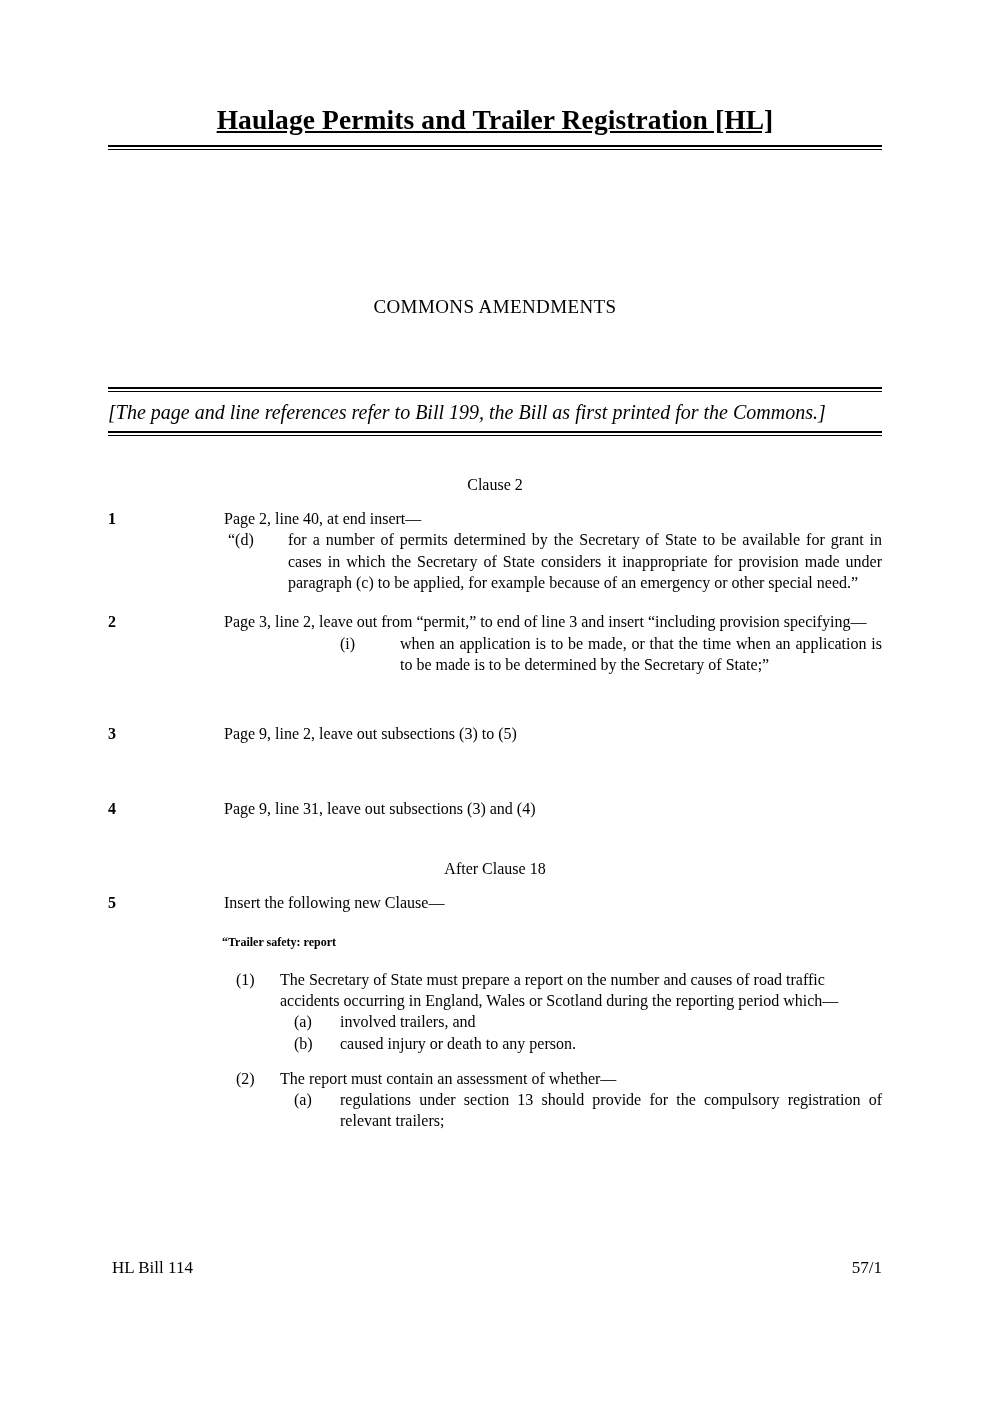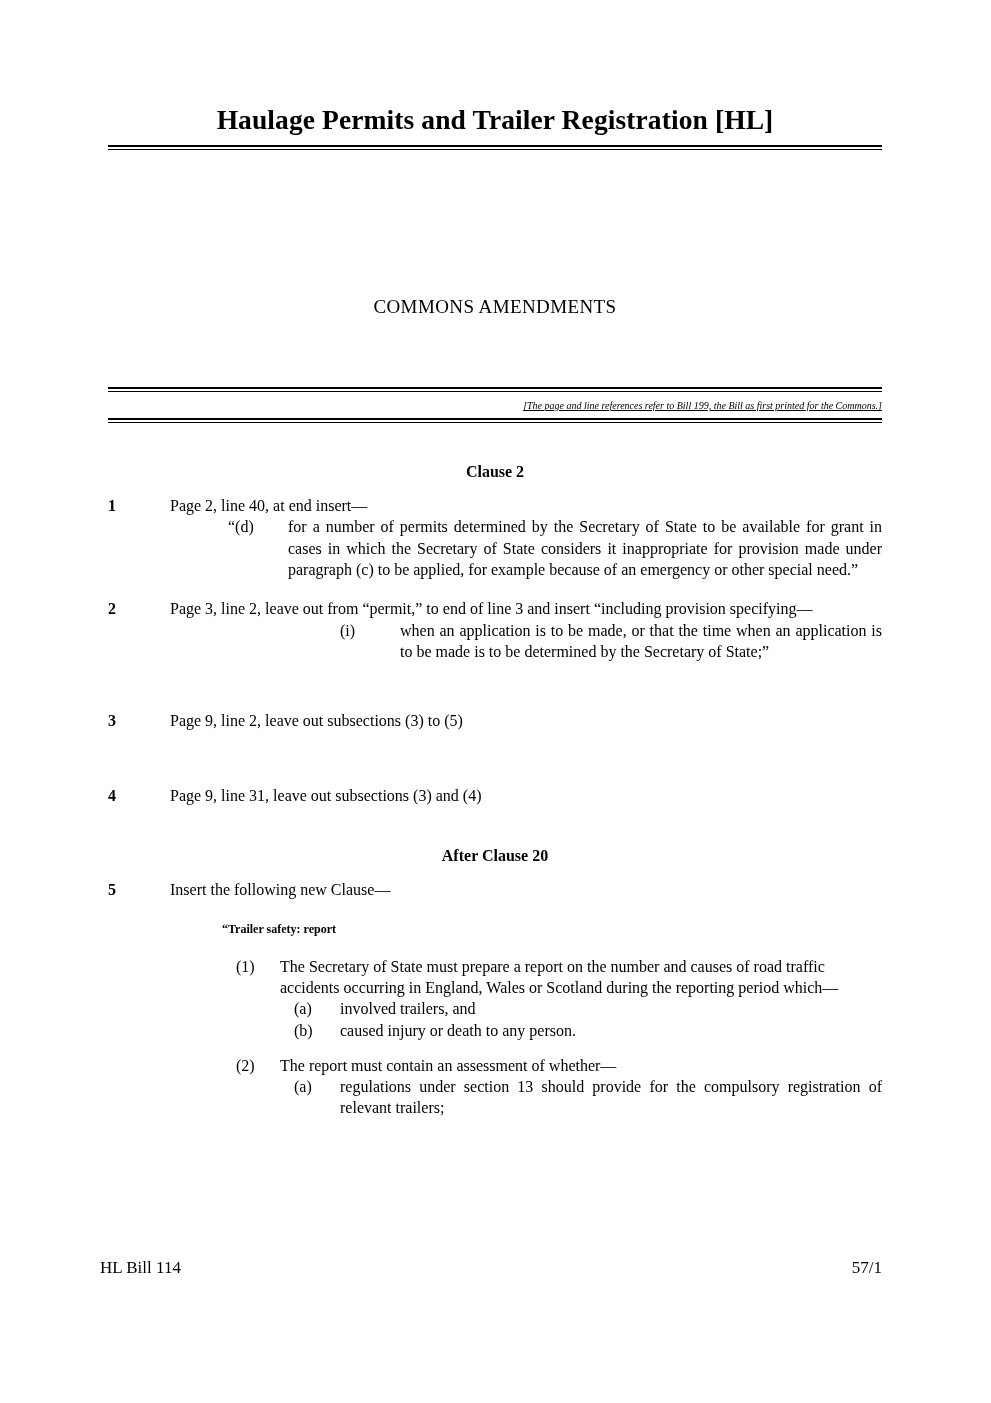--- a/index.html
+++ b/index.html
@@ -29,20 +29,21 @@
   }
   
   .doc-title {
     margin: 0;
     padding-top: 104px;
     font-size: 27.5px;
     font-weight: bold;
     text-align: center;
     letter-spacing: 0.1px;
     line-height: 1.15;
+    text-decoration: underline;
   }
   .rule-double {
     margin-top: 9px;
     border-top: 2.6px solid #000;
     padding-top: 2.2px;
   }
   .rule-double::after {
     content: "";
     display: block;
     border-top: 1.1px solid #000;
@@ -63,59 +64,58 @@
   .note-block .rule-top {
     border-top: 2.6px solid #000;
     padding-top: 2.2px;
   }
   .note-block .rule-top::after {
     content: "";
     display: block;
     border-top: 1.1px solid #000;
   }
   .note-text {
-    text-align: right;
+    text-align: left;
     font-style: italic;
-    font-size: 10px;
+    font-size: 20px;
     padding: 7px 0 6px 0;
     line-height: 1.3;
-    text-decoration: underline;
   }
   .note-block .rule-bot {
     border-top: 2.6px solid #000;
     padding-top: 2.2px;
   }
   .note-block .rule-bot::after {
     content: "";
     display: block;
     border-top: 1.1px solid #000;
   }
   
   .clause-heading {
     text-align: center;
-    font-weight: bold;
+    font-weight: normal;
     font-size: 16px;
     margin: 0;
   }
   
   .amendment {
     position: relative;
     margin: 0;
   }
   .amd-num {
     position: absolute;
     left: 0;
     top: 0;
     width: 100px;
     font-weight: bold;
     font-size: 16px;
     line-height: 1.33;
   }
   .amd-body {
-    margin-left: 62px;
+    margin-left: 116px;
     font-size: 16px;
     line-height: 1.33;
     text-align: justify;
     text-justify: inter-word;
   }
   .amd-body.nojust { text-align: left; }
 
   
   .item {
     position: relative;
@@ -150,21 +150,21 @@
 
   .newclause-title {
     margin-left: 114px;
     font-weight: bold;
     font-size: 12px;
     line-height: 1.33;
   }
   
   .footer {
     position: absolute;
-    left: 100px;
+    left: 112px;
     right: 109px;
     top: 1258px;
     display: flex;
     justify-content: space-between;
     font-size: 17px;
   }
   .sp-14 { height: 14px; }
   .sp-18 { height: 18px; }
   .sp-22 { height: 22px; }
   .sp-34 { height: 34px; }
@@ -219,21 +219,21 @@
     </div>
 
     <div class="sp-40"></div>
     <div class="sp-14"></div>
     <div class="amendment">
       <div class="amd-num">4</div>
       <div class="amd-body nojust">Page 9, line 31, leave out subsections (3) and (4)</div>
     </div>
 
     <div class="sp-40"></div>
-    <div class="clause-heading">After Clause 20</div>
+    <div class="clause-heading">After Clause 18</div>
     <div class="sp-14"></div>
     <div class="amendment">
       <div class="amd-num">5</div>
       <div class="amd-body nojust">Insert the following new Clause—</div>
     </div>
 
     <div class="sp-22"></div>
     <div class="newclause-title">“Trailer safety: report</div>
     <div class="sp-18"></div>
 

